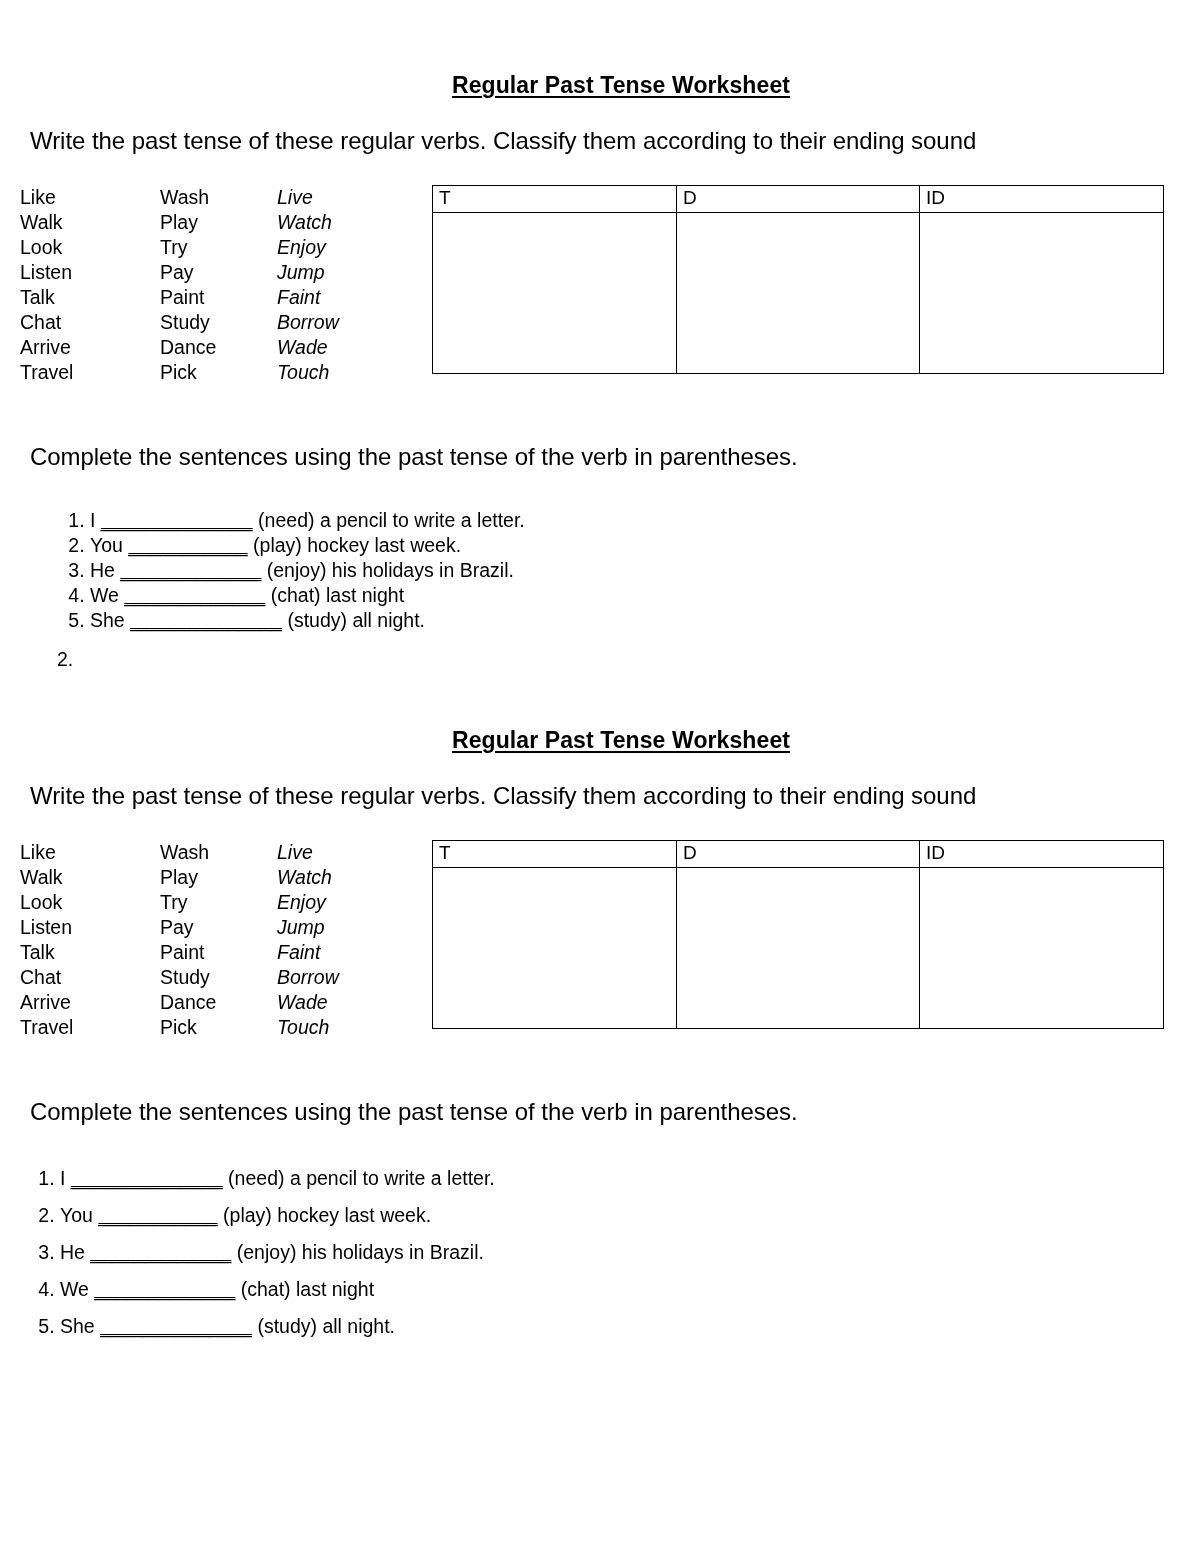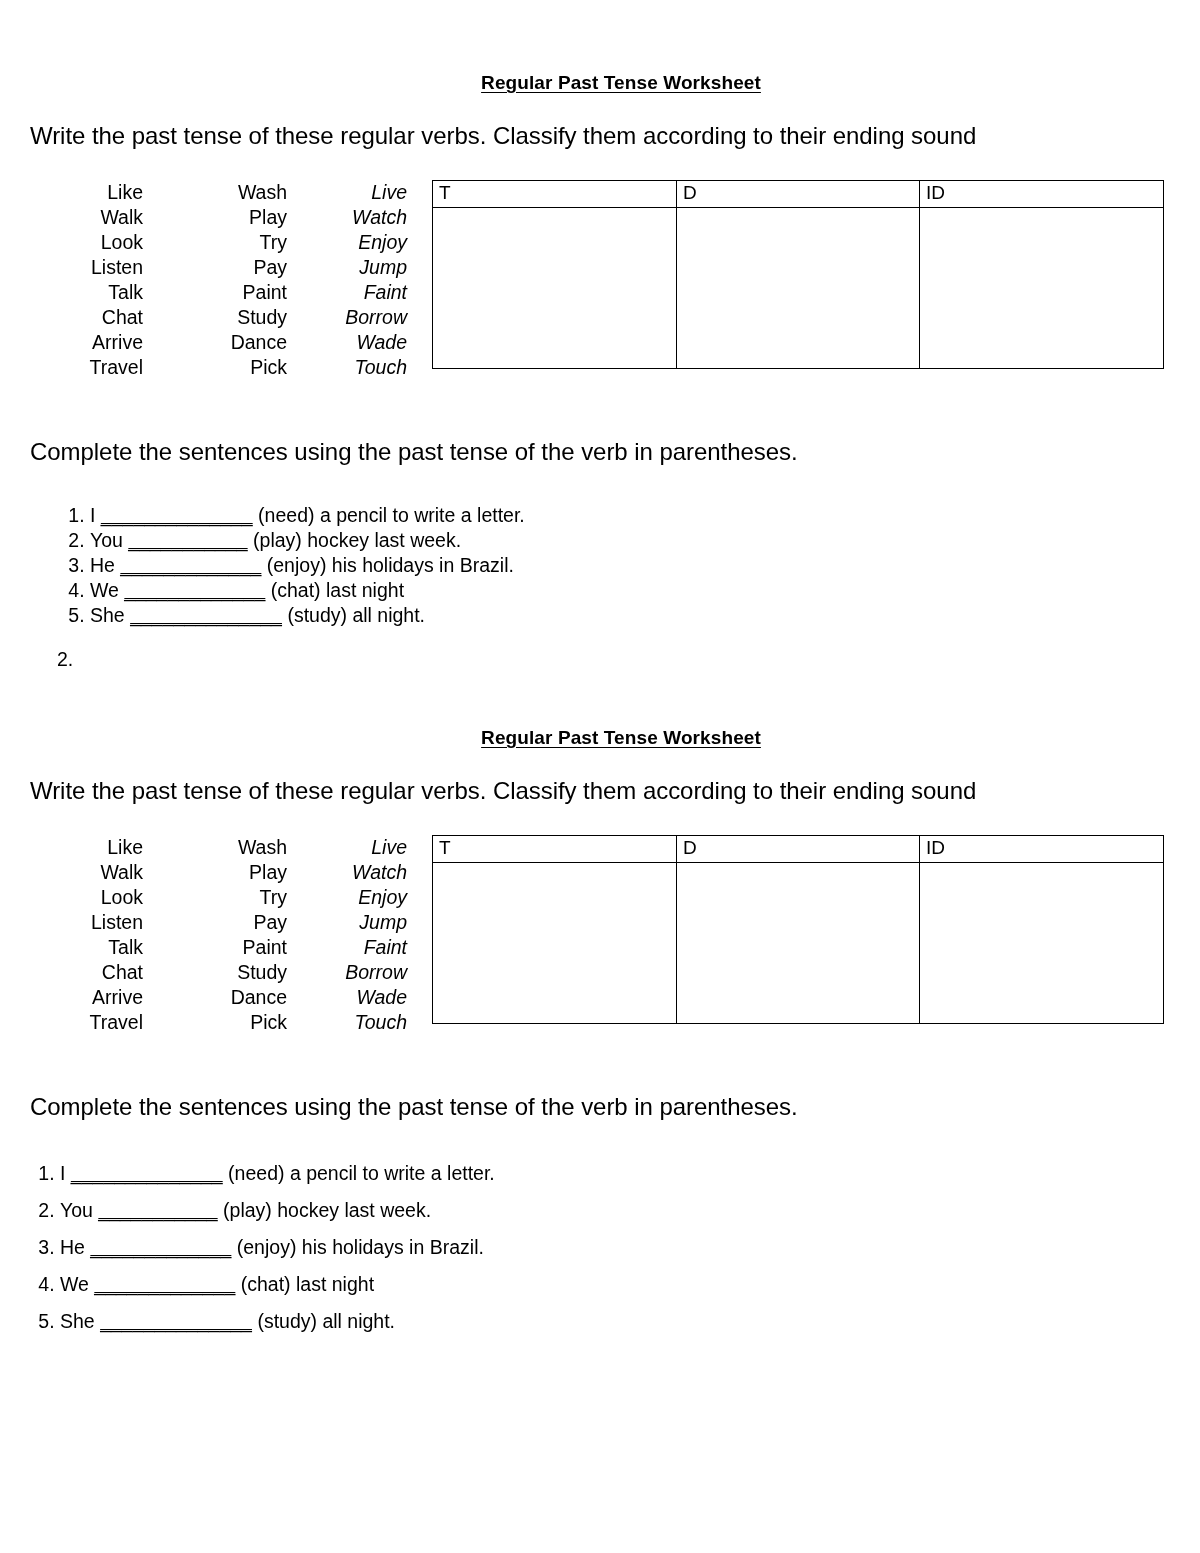--- a/index.html
+++ b/index.html
@@ -28,21 +28,21 @@
     position: absolute;
     left: 0;
     width: 1200px;
   }
   .section-1 { top: 0; }
   .section-2 { top: 655px; }
 
   
   .title {
     text-align: center;
-    font-size: 19px;
+    font-size: 23px;
     font-weight: bold;
     letter-spacing: 0.1px;
     padding-left: 8px;
     margin-left: 34px;
   }
   .title span {
     text-decoration: underline;
     text-underline-offset: 2.5px;
   }
 
@@ -54,25 +54,24 @@
     white-space: nowrap;
   }
 
   
   .band {
     position: relative;
     height: 212px;
   }
   .verbs {
     position: absolute;
-    left: 30px;
+    left: 20px;
     top: 0;
     display: flex;
     font-size: 19.5px;
-    text-align: right;
   }
   .verb-col {
     display: flex;
     flex-direction: column;
   }
   .verb-col-1 { width: 113px; }
   .verb-col-2 { width: 117px; margin-left: 27px; }
   .verb-col-3 { width: 120px; font-style: italic; }
   .verb-col div {
     line-height: 25px;

